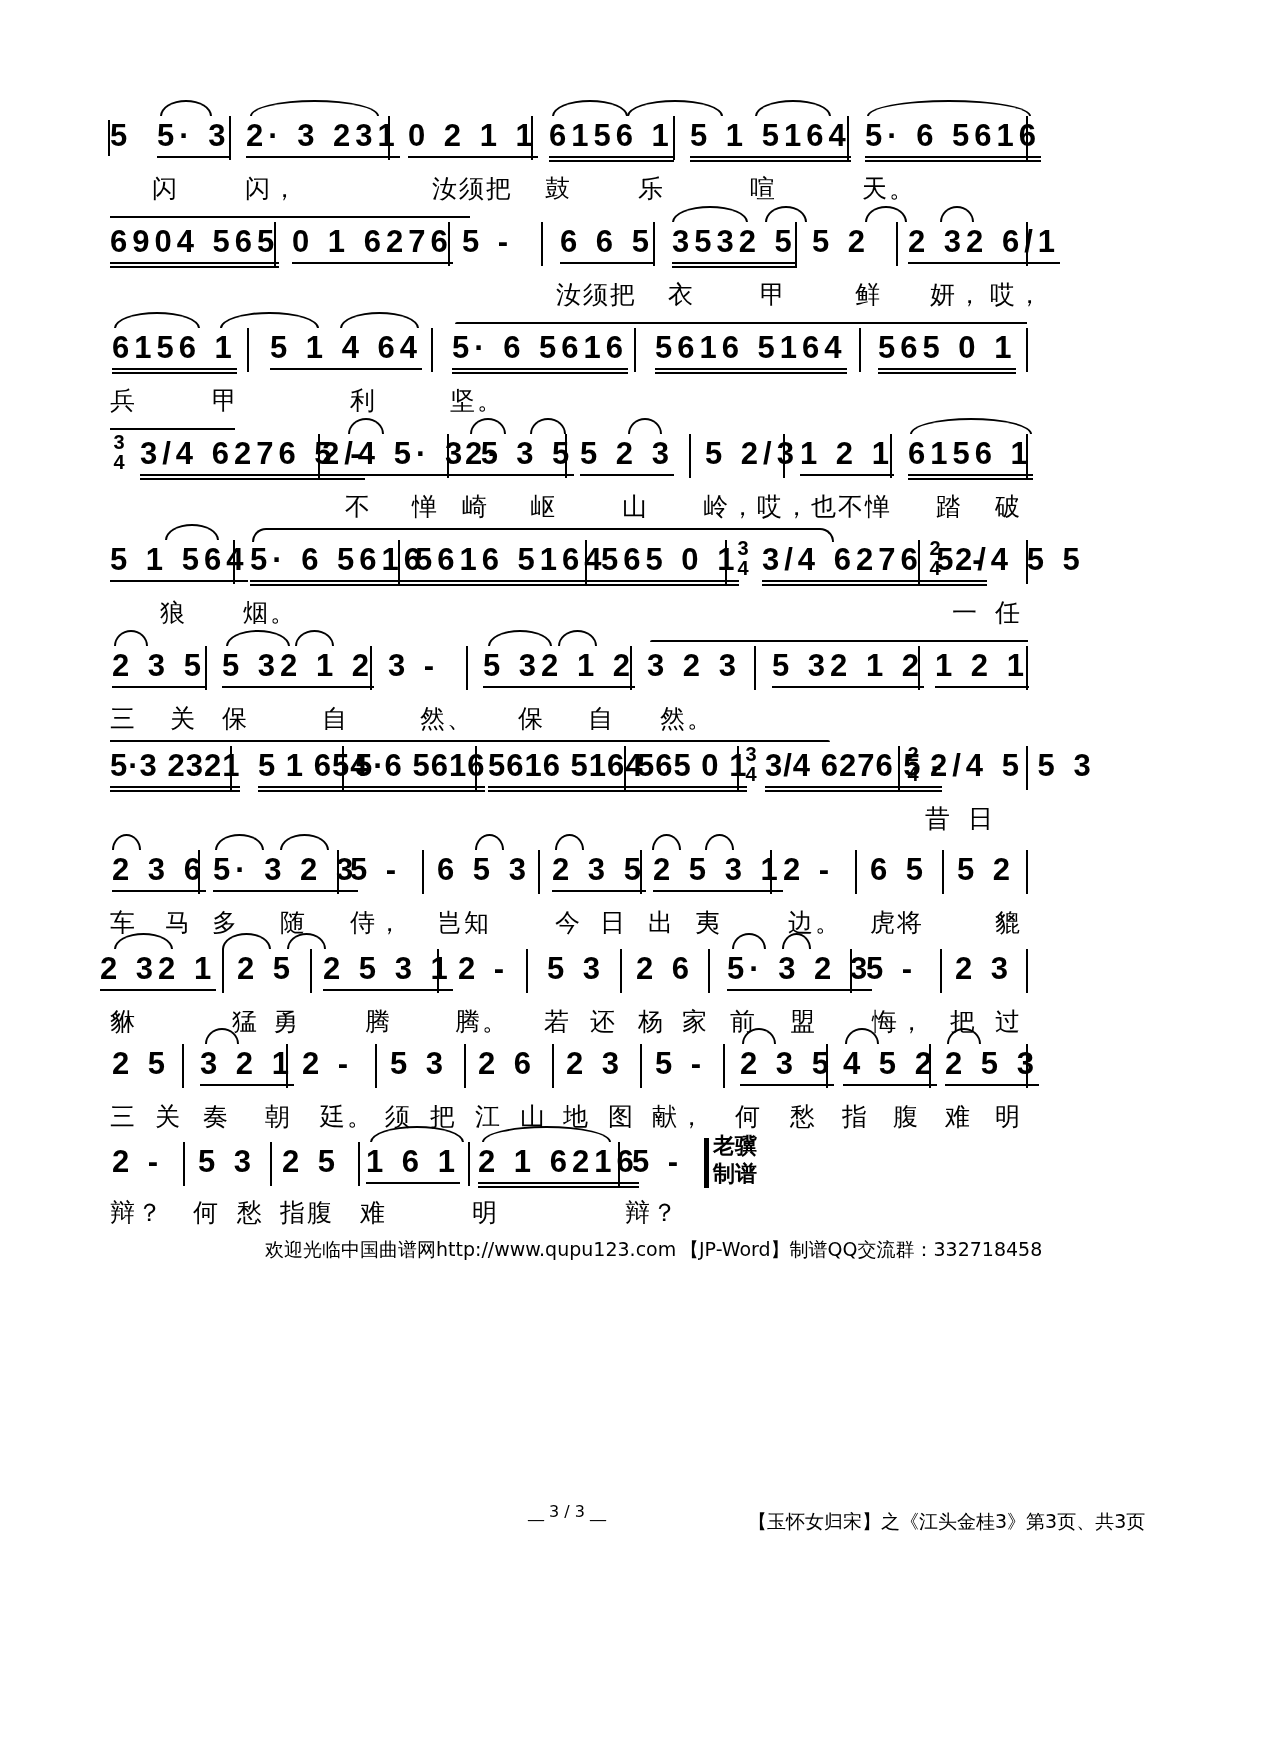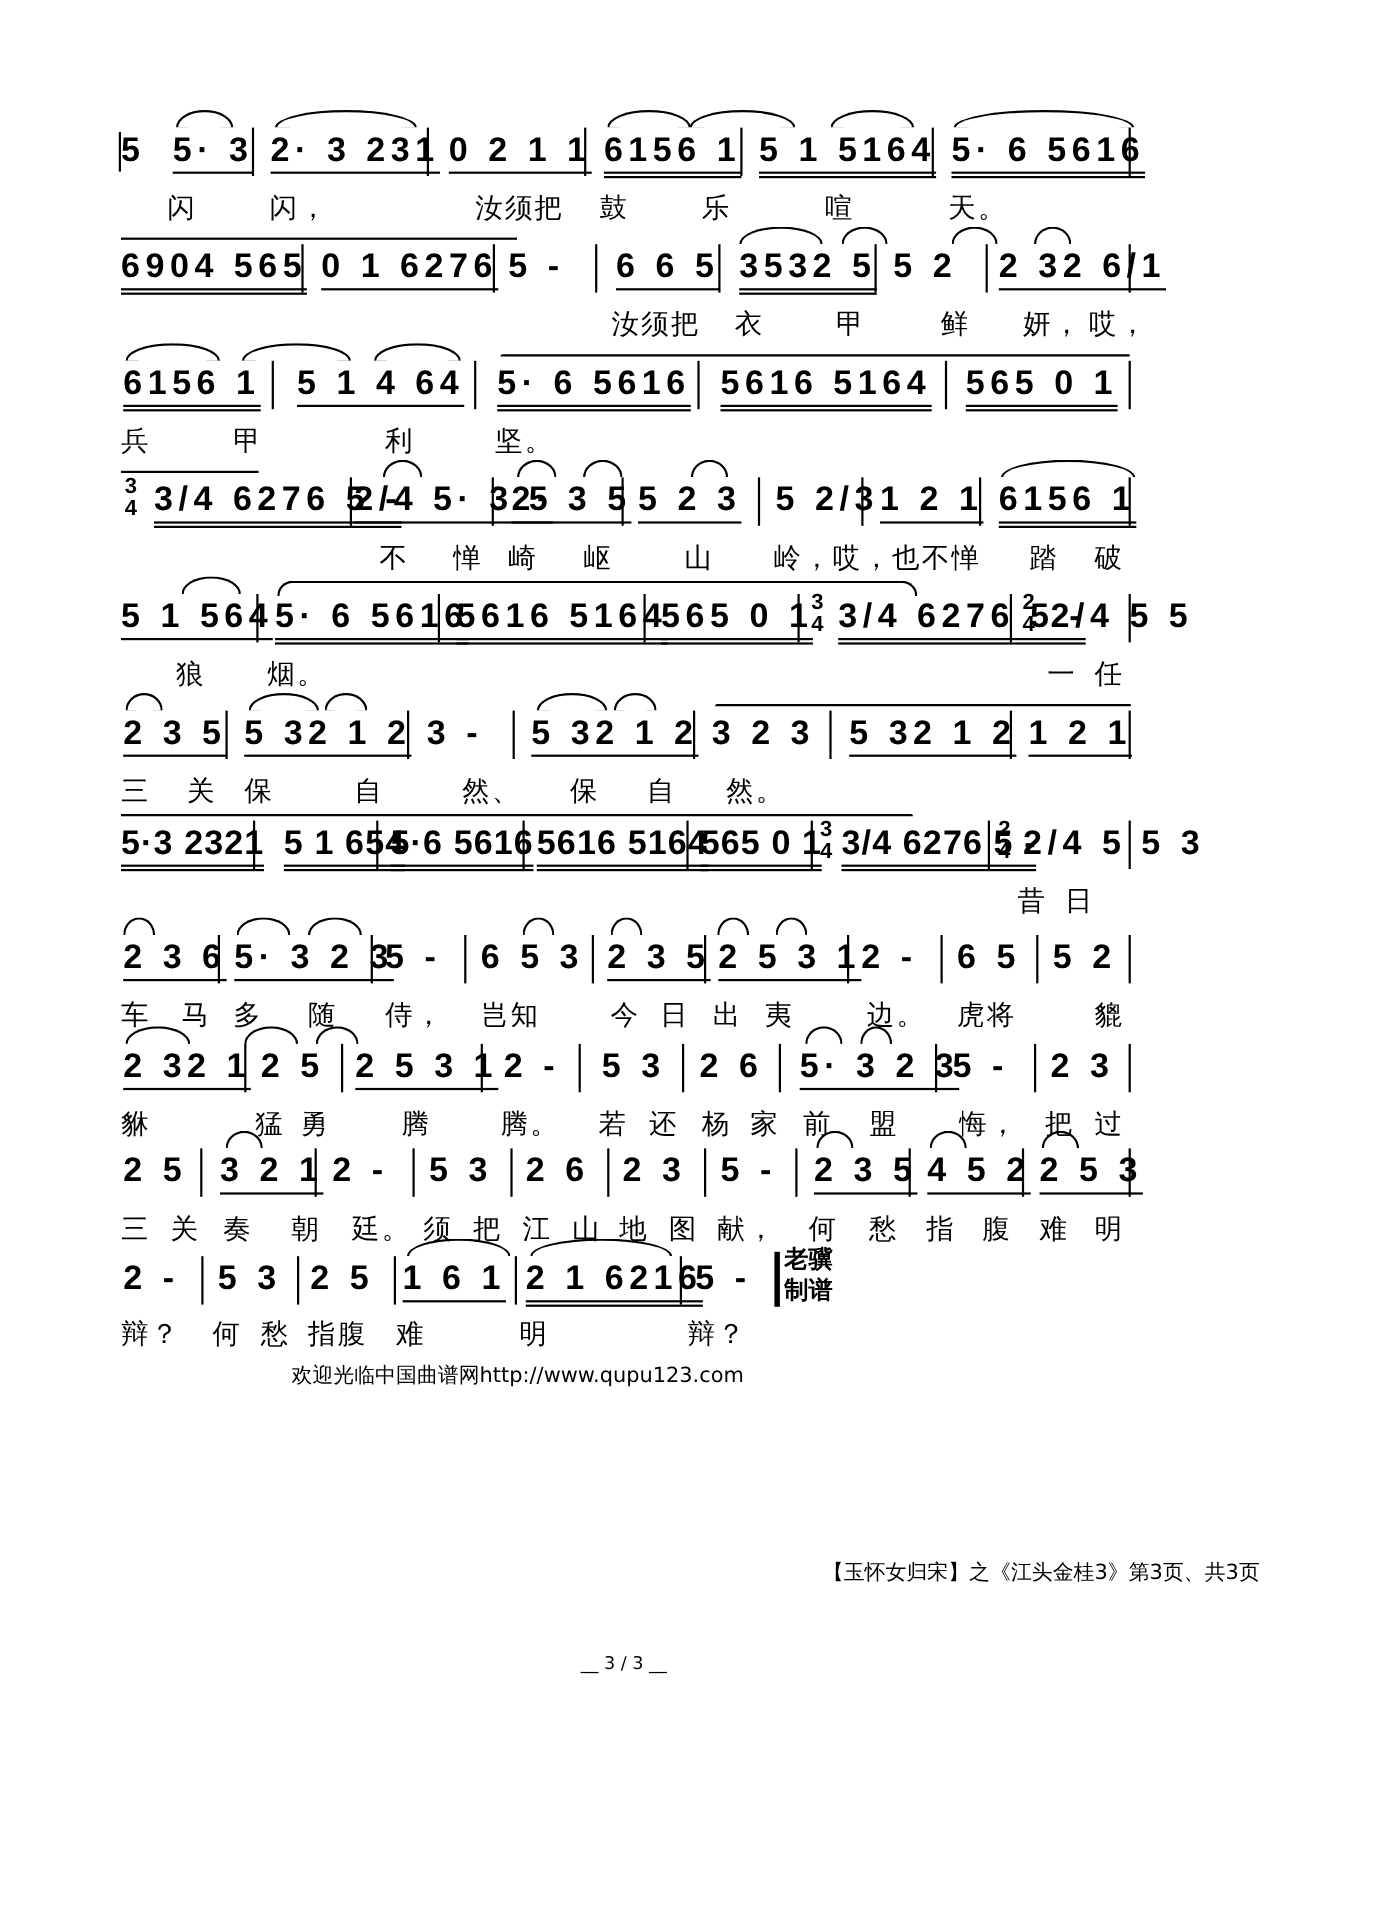--- a/index.html
+++ b/index.html
@@ -298,21 +298,21 @@
       <span class="ly" style="left:648px">出</span>
       <span class="ly" style="left:695px">夷</span>
       <span class="ly" style="left:788px">边。</span>
       <span class="ly" style="left:870px">虎将</span>
       <span class="ly" style="left:995px">貔</span>
     </div>
   </div>
 
   <div class="sys" style="top:945px">
     <div class="notes">
-      <span class="tok u1" style="left:112px">2 32 1</span>
+      <span class="tok u1" style="left:100px">2 32 1</span>
       <div class="bar" style="left:222px"></div>
       <span class="tok" style="left:237px">2 5</span>
       <div class="bar" style="left:310px"></div>
       <span class="tok u1" style="left:323px">2 5 3 1</span>
       <div class="bar" style="left:437px"></div>
       <span class="tok" style="left:458px">2 -</span>
       <div class="bar" style="left:526px"></div>
       <span class="tok" style="left:547px">5 3</span>
       <div class="bar" style="left:620px"></div>
       <span class="tok" style="left:636px">2 6</span>
@@ -422,16 +422,17 @@
       <span class="ly" style="left:193px">何</span>
       <span class="ly" style="left:237px">愁</span>
       <span class="ly" style="left:280px">指腹</span>
       <span class="ly" style="left:360px">难</span>
       <span class="ly" style="left:472px">明</span>
       <span class="ly" style="left:625px">辩？</span>
     </div>
   </div>
 
   <div class="footer-line" style="left:265px;top:1237px">欢迎光临中国曲谱网http://www.qupu123.com</div>
-
-  <div class="footer-line" style="left:748px;top:1416px;font-size:19px">【玉怀女归宋】之《江头金桂3》第3页、共3页</div>
+  <div class="footer-line" style="left:680px;top:1237px">【JP-Word】制谱QQ交流群：332718458</div>
+
+  <div class="footer-line" style="left:748px;top:1509px;font-size:19px">【玉怀女归宋】之《江头金桂3》第3页、共3页</div>
   <div class="footer-line" style="left:528px;top:1502px;font-size:16px">__ 3 / 3 __</div>
 </div>
 
 </body></html>

